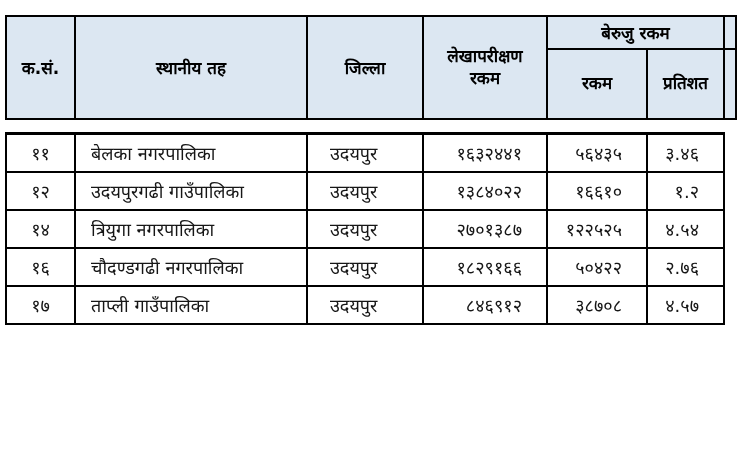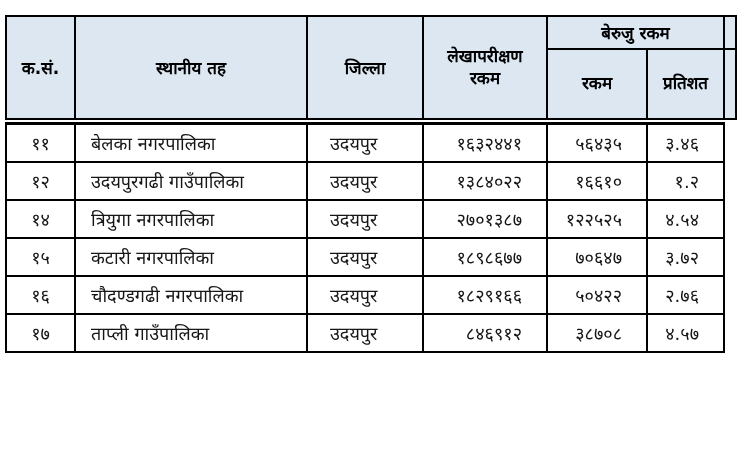--- a/index.html
+++ b/index.html
@@ -32,21 +32,21 @@
     white-space:normal;
     margin-left:40px;
   }
   .hdr-row1{height:33px;}
   .hdr-row2{height:70px;}
   .h-audit{padding:8px 10px;line-height:1.25;}
   .h-bottom{vertical-align:bottom;padding-bottom:4px;}
   .h-sliver{border-left:2px solid var(--border);}
 
   
-  .body-table{left:5px;top:122px;}
+  .body-table{left:5px;top:132px;}
   .body-table td{
     font-size:18px;
     height:34px;
     vertical-align:middle;
     background:#fff;
   }
   .body-table tr:first-child td{border-top:3px solid var(--border);}
   .c-sn-b{text-align:center;}
   .c-name-b{text-align:left;padding-left:15px;}
   .c-dist-b{text-align:left;padding-left:22px;}
@@ -112,28 +112,20 @@
     </tr>
     <tr>
       <td class="c-sn-b">१४</td>
       <td class="c-name-b">त्रियुगा नगरपालिका</td>
       <td class="c-dist-b">उदयपुर</td>
       <td class="c-num-b">२७०१३८७</td>
       <td class="c-num-b">१२२५२५</td>
       <td class="c-num-b">४.५४</td>
     </tr>
     <tr>
-      <td class="c-sn-b">१५</td>
-      <td class="c-name-b">कटारी नगरपालिका</td>
-      <td class="c-dist-b">उदयपुर</td>
-      <td class="c-num-b">१८९८६७७</td>
-      <td class="c-num-b">७०६४७</td>
-      <td class="c-num-b">३.७२</td>
-    </tr>
-    <tr>
       <td class="c-sn-b">१६</td>
       <td class="c-name-b">चौदण्डगढी नगरपालिका</td>
       <td class="c-dist-b">उदयपुर</td>
       <td class="c-num-b">१८२९१६६</td>
       <td class="c-num-b">५०४२२</td>
       <td class="c-num-b">२.७६</td>
     </tr>
     <tr>
       <td class="c-sn-b">१७</td>
       <td class="c-name-b">ताप्ली गाउँपालिका</td>

